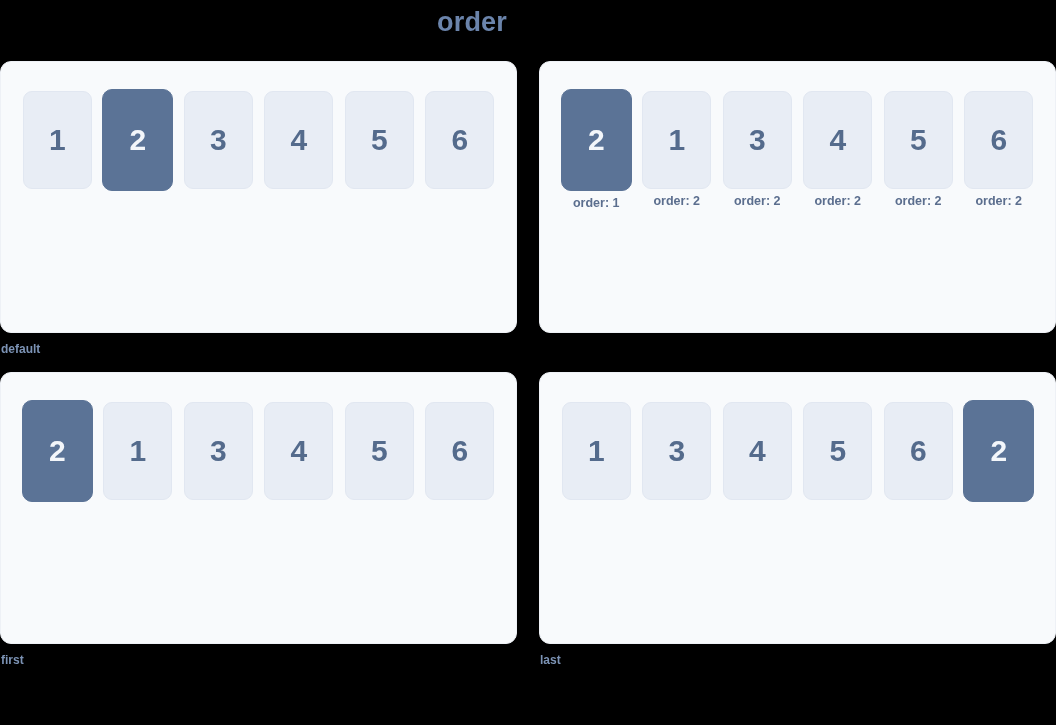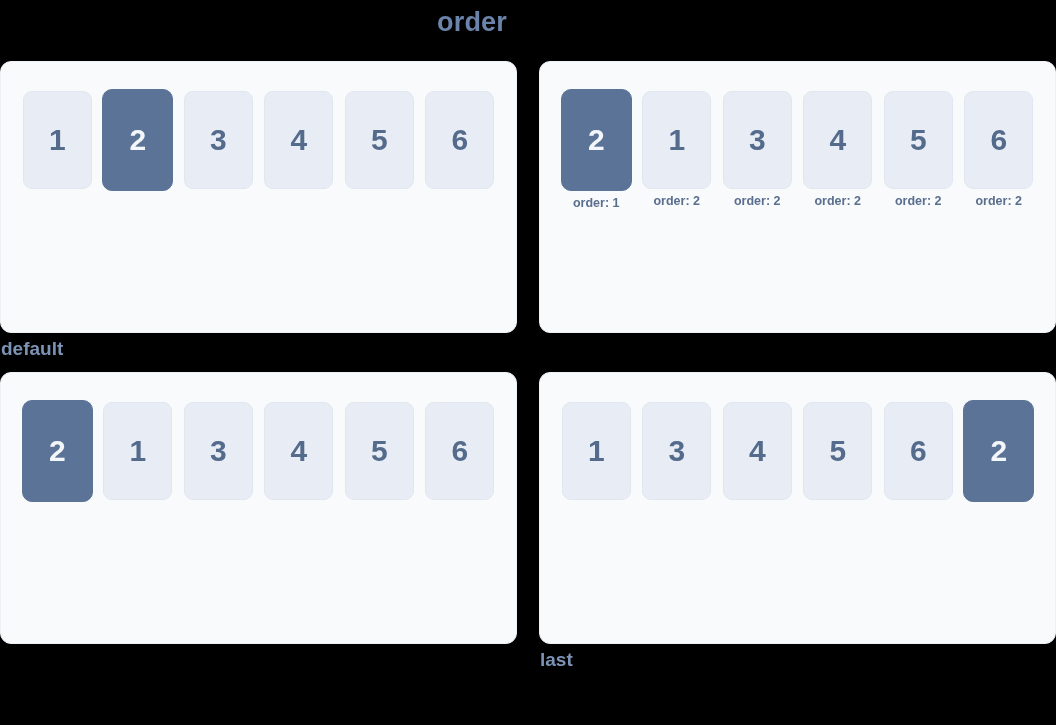--- a/index.html
+++ b/index.html
@@ -101,21 +101,21 @@
   .item-note {
     margin-top: 5px;
     font-size: 12.5px;
     font-weight: bold;
     color: #5b6e8e;
     white-space: nowrap;
   }
 
   .panel-label {
     margin-top: 7px;
-    font-size: 19px;
+    font-size: 12px;
     font-weight: bold;
     color: #7c93b5;
     line-height: 18px;
     padding-left: 1px;
   }
 </style>
 </head>
 <body>
 
 <div class="page-title">order</div>
@@ -207,20 +207,21 @@
         <div class="item-wrap">
           <div class="item-box">5</div>
           <div class="item-note"></div>
         </div>
         <div class="item-wrap">
           <div class="item-box">6</div>
           <div class="item-note"></div>
         </div>
       </div>
     </div>
+    <div class="panel-label">first</div>
   </div>
 
   <div class="demo-cell col-right row-bottom">
     <div class="panel">
       <div class="items-row">
         <div class="item-wrap">
           <div class="item-box">1</div>
           <div class="item-note"></div>
         </div>
         <div class="item-wrap">

